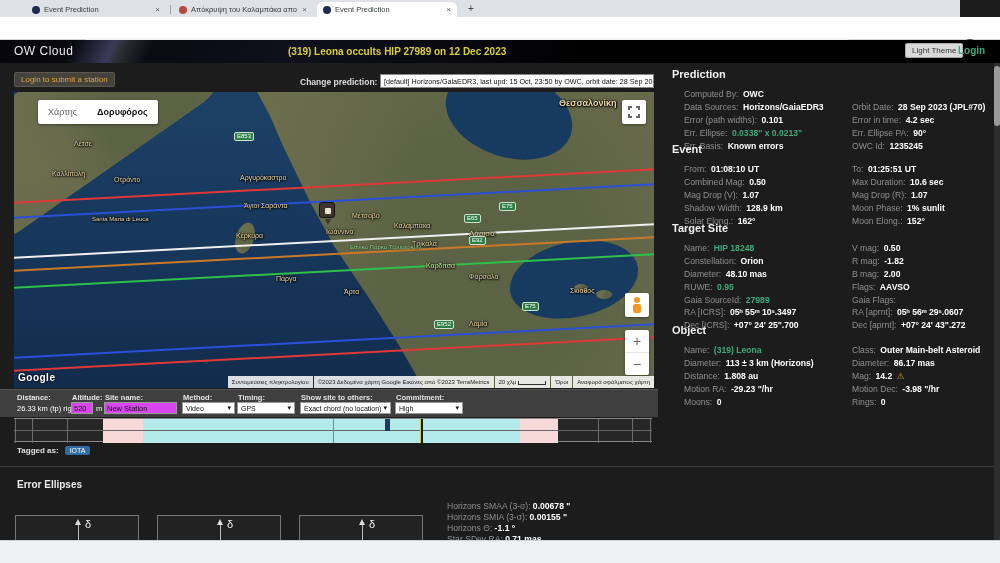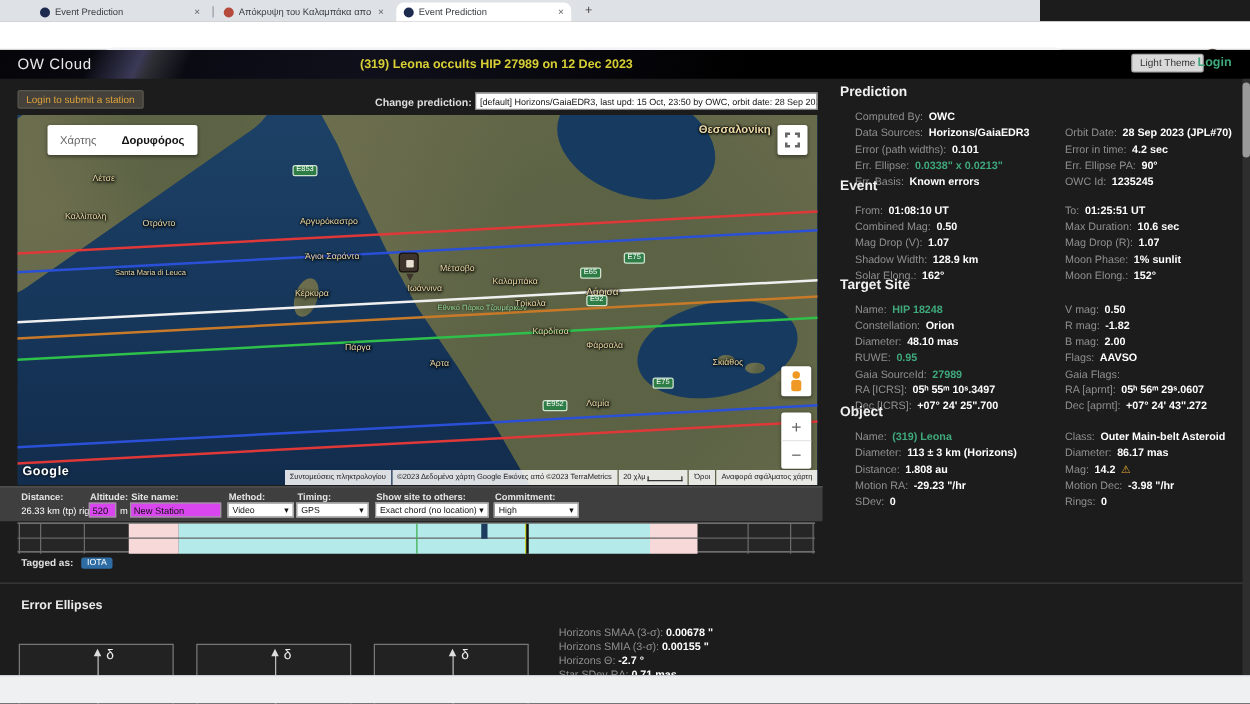--- a/index.html
+++ b/index.html
@@ -1,21 +1,21 @@
 <!DOCTYPE html>
 <html><head>
 <meta charset="utf-8">
 <style>
   *{margin:0;padding:0;box-sizing:border-box;font-family:"Liberation Sans",sans-serif}
   html,body{width:1000px;height:563px;background:#1c1c1c;overflow:hidden}
   .abs{position:absolute}
   .screen{position:relative;width:1000px;height:563px;overflow:hidden;background:#1c1c1c}
 
   
-  .tabbar{position:absolute;left:0;top:0;width:832px;height:17px;background:#dee1e6}
+  .tabbar{position:absolute;left:0;top:0;width:960px;height:17px;background:#dee1e6}
   .tab{position:absolute;top:2px;height:15px;display:flex;align-items:center;gap:4px;padding:0 6px;font-size:7.5px;color:#3c4043;border-radius:6px 6px 0 0;width:140px}
   .tab .ttl{white-space:nowrap;overflow:hidden;flex:1}
   .tab .fav{width:8px;height:8px;border-radius:50%;background:#1d2b4f;flex:0 0 auto}
   .tab .cls{color:#5f6368;font-size:8px;flex:0 0 auto}
   .tab.active{background:#fff}
   .tabsep{position:absolute;top:5px;width:1px;height:9px;background:#9aa0a6}
   .addrbar{position:absolute;left:0;top:17px;width:1000px;height:23px;background:#fff;border-bottom:1px solid #d5d5d5}
   .navic{position:absolute;top:22px;font-size:10px;color:#555}
   .urlpill{position:absolute;left:82px;top:21px;width:770px;height:16px;background:#f1f3f4;border-radius:8px;display:flex;align-items:center;padding:0 8px;gap:5px}
   .lockbody{width:7px;height:5px;background:#5f6368;border-radius:1px;position:relative;margin-top:3px}
@@ -319,21 +319,21 @@
       <div class="ah"></div>
     <span class="delta">δ</span>
   </div>
   <div class="eebox" style="left:299px">
     <div class="vline"></div>
       <div class="ah"></div>
     <span class="delta">δ</span>
   </div>
   <div class="eestat" style="top:501px"><span class="lbl">Horizons SMAA (3-σ):</span> <span class="val">0.00678 "</span></div>
   <div class="eestat" style="top:512px"><span class="lbl">Horizons SMIA (3-σ):</span> <span class="val">0.00155 "</span></div>
-  <div class="eestat" style="top:523px"><span class="lbl">Horizons Θ:</span> <span class="val">-2.7 °</span></div>
+  <div class="eestat" style="top:523px"><span class="lbl">Horizons Θ:</span> <span class="val">-1.1 °</span></div>
   <div class="eestat" style="top:534px"><span class="lbl">Star SDev RA:</span> <span class="val">0.71 mas</span></div>
 
   <span class="sec-title" style="top:68px">Prediction</span>
   <div class="rows" style="top:83px">
     <div class="irow">
         <span class="cell"><span class="lbl">Computed By:</span> <span class="val">OWC</span></span>
       </div>
     <div class="irow">
         <span class="cell"><span class="lbl">Data Sources:</span> <span class="val">Horizons/GaiaEDR3</span></span>
         <span class="cell"><span class="lbl">Orbit Date:</span> <span class="val">28 Sep 2023 (JPL#70)</span></span>
@@ -420,21 +420,21 @@
       </div>
     <div class="irow">
         <span class="cell"><span class="lbl">Distance:</span> <span class="val">1.808 au</span></span>
         <span class="cell"><span class="lbl">Mag:</span> <span class="val">14.2</span> <span class="warn">⚠</span></span>
       </div>
     <div class="irow">
         <span class="cell"><span class="lbl">Motion RA:</span> <span class="val">-29.23 "/hr</span></span>
         <span class="cell"><span class="lbl">Motion Dec:</span> <span class="val">-3.98 "/hr</span></span>
       </div>
     <div class="irow">
-        <span class="cell"><span class="lbl">SDev:</span> <span class="val">0</span></span>
+        <span class="cell"><span class="lbl">Moons:</span> <span class="val">0</span></span>
         <span class="cell"><span class="lbl">Rings:</span> <span class="val">0</span></span>
       </div>
   </div>
 
   <div class="scrolltrack"></div>
   <div class="scrollthumb"></div>
 
   <div class="taskbar">
     
     

